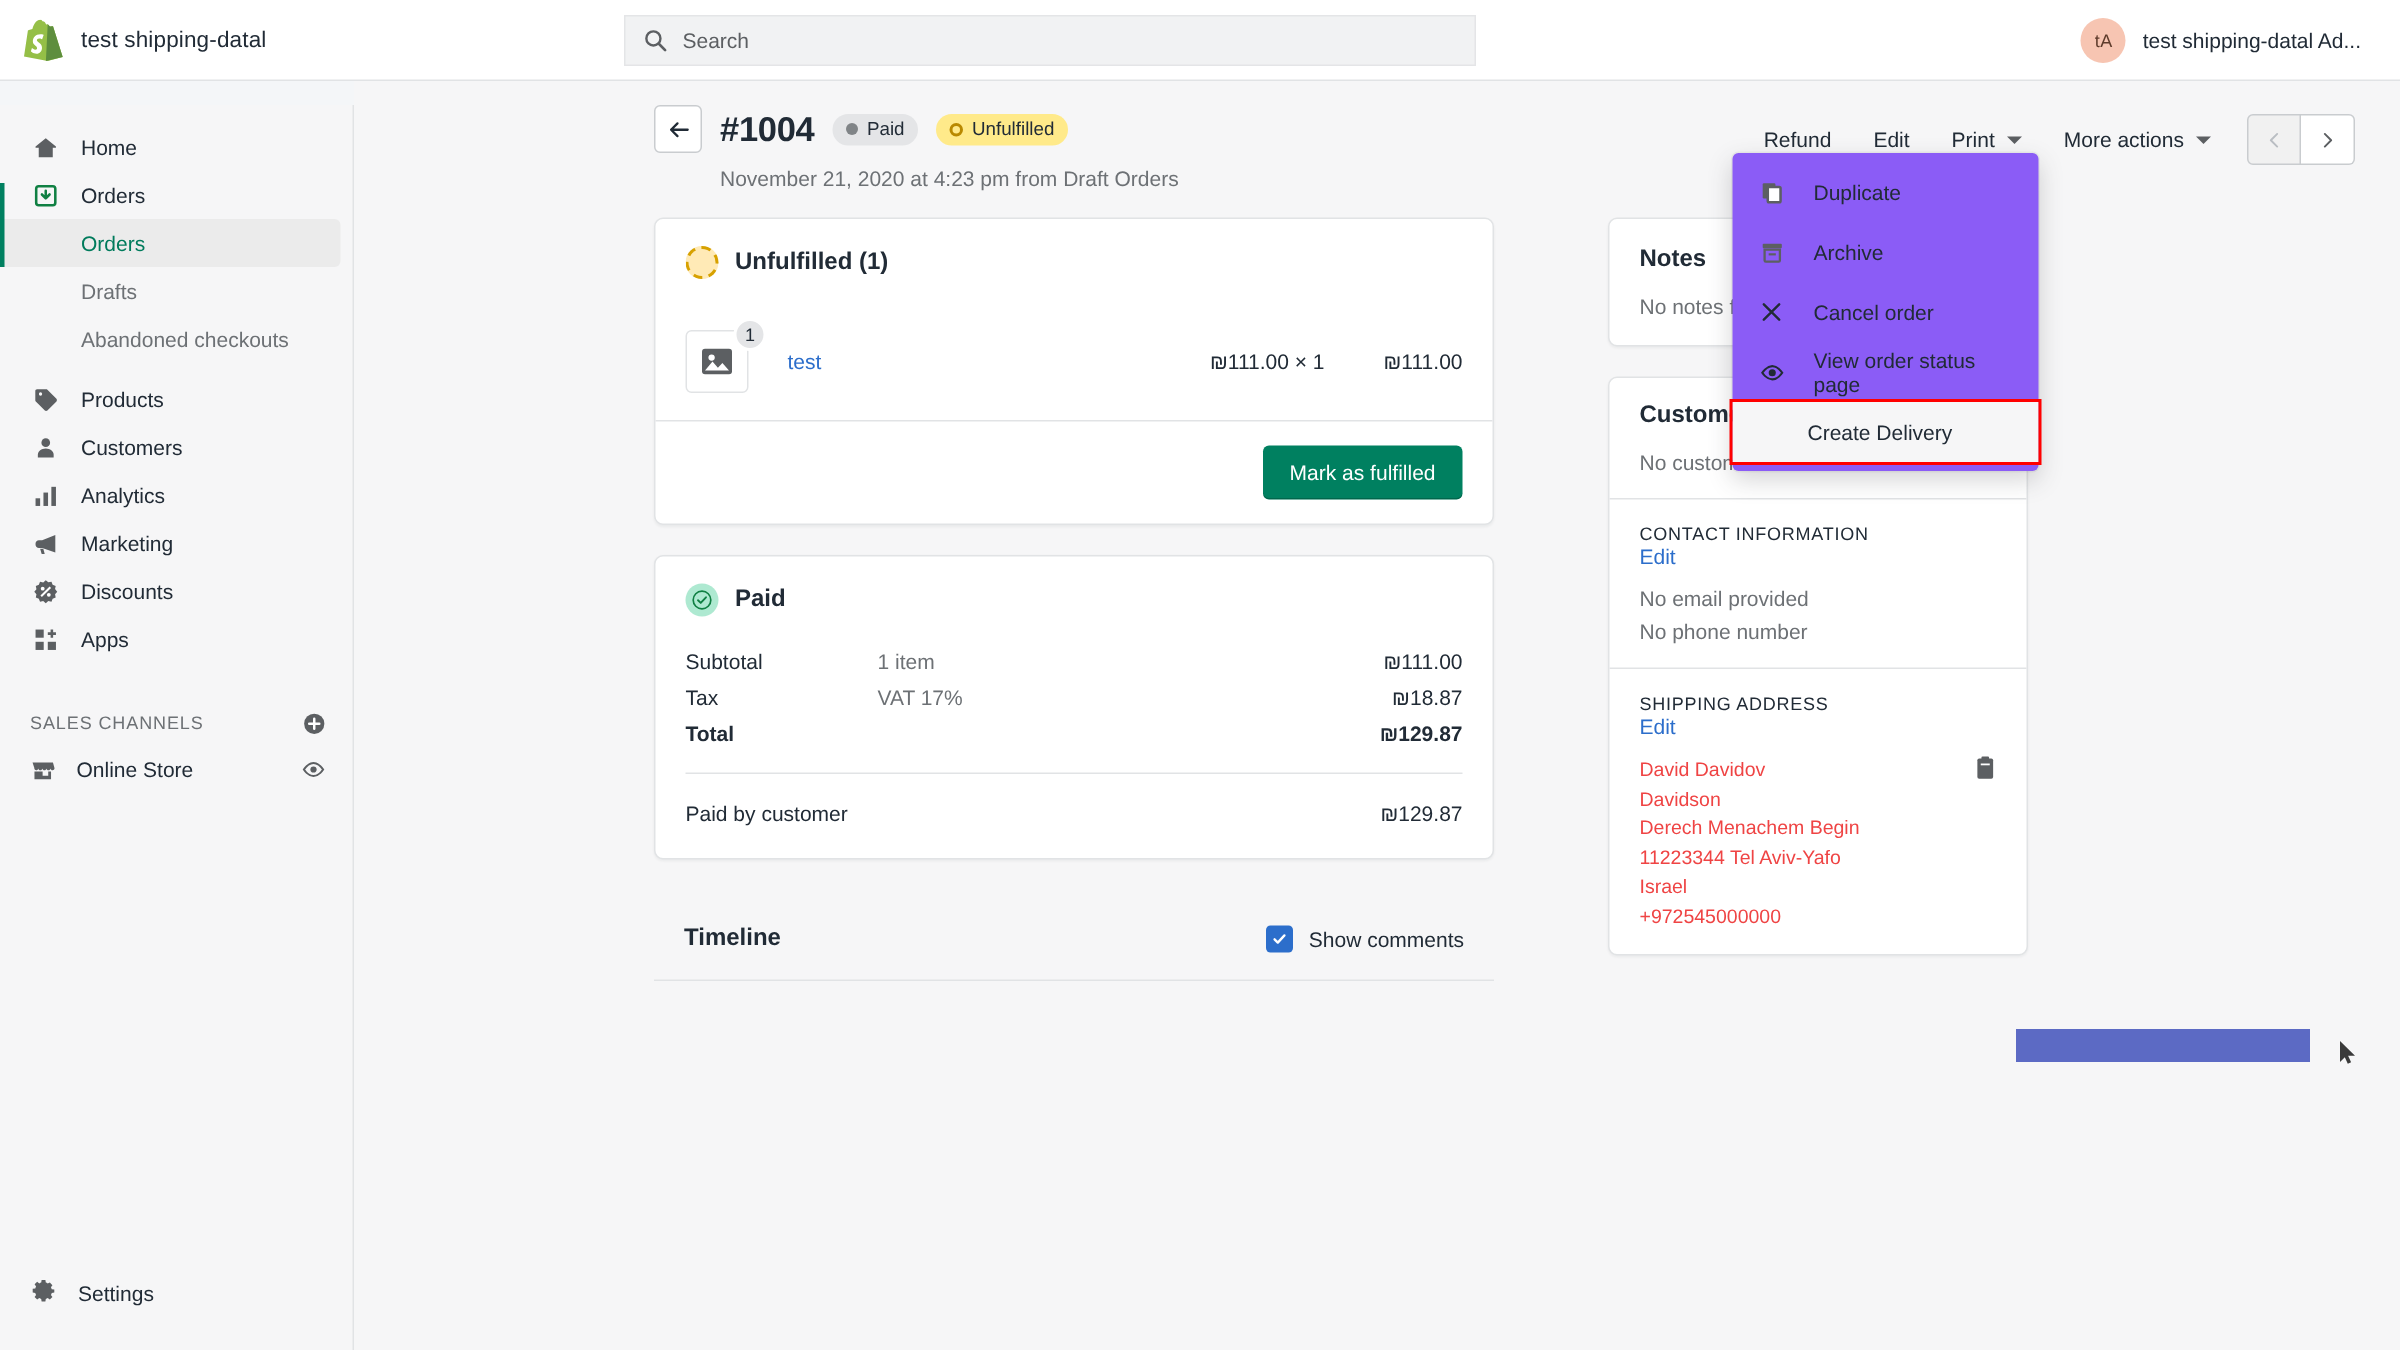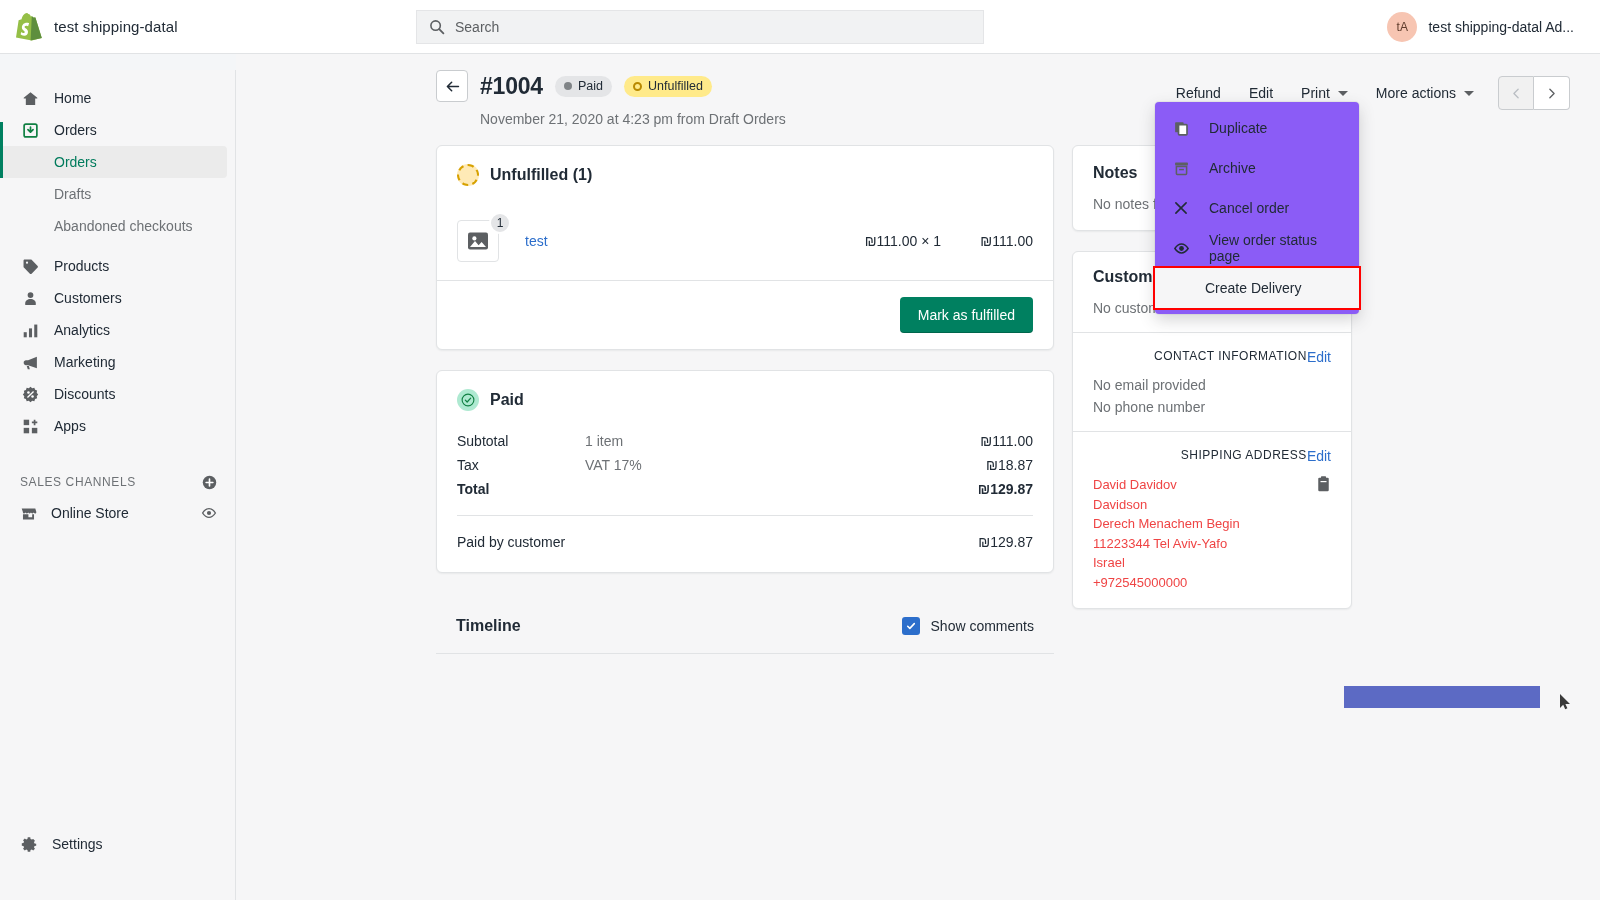--- a/index.html
+++ b/index.html
@@ -83,21 +83,21 @@
   .sales-head .lbl { font-size: 12px; color: #6d7175; letter-spacing: .6px; }
   .chan-row {
     height: 34px; display: flex; align-items: center;
     padding: 0 18px 0 20px; gap: 14px;
     font-size: 14px; color: #212b36; cursor: pointer;
   }
   .chan-row .spacer { flex: 1; }
   .settings-row {
     position: absolute; left: 0; bottom: 46px;
     width: 100%; height: 34px;
-    display: flex; align-items: flex-start; padding-left: 20px; gap: 14px;
+    display: flex; align-items: flex-end; padding-left: 20px; gap: 14px;
     font-size: 14px; color: #212b36; cursor: pointer;
   }
   .side-accent {
     position: absolute; left: 0; top: 52px; width: 3px; height: 38px; background: #008060;
   }
 
   
   .main {
     position: absolute; top: 54px; left: 236px;
     width: 1364px; height: 846px;
@@ -142,21 +142,21 @@
     display: flex; align-items: center; justify-content: center; cursor: pointer;
   }
   .pbtn.prev { border-radius: 4px 0 0 4px; background: #f1f1f1; }
   .pbtn.next { border-radius: 0 4px 4px 0; border-left: none; }
 
   
   .card {
     background: #fff; border: 1px solid #e1e3e5; border-radius: 6px;
     box-shadow: 0 1px 2px rgba(22,29,37,.06);
   }
-  .col-main { position: absolute; top: 91px; left: 200px; width: 618px; }
+  .col-main { position: absolute; top: 91px; left: 200px; width: 560px; }
   .col-side { position: absolute; top: 91px; left: 836px; width: 280px; }
 
   .card-pad { padding: 18px 20px; }
   .card-title-row { display: flex; align-items: center; gap: 11px; }
   .ful-ring {
     width: 22px; height: 22px; border-radius: 50%;
     border: 2px dashed #d7a100; background: #ffeab6; flex: none;
   }
   .paid-circle {
     width: 22px; height: 22px; border-radius: 50%;
@@ -213,21 +213,21 @@
   }
   .chk-label { font-size: 14px; color: #212b36; }
 
   .side-card { margin-bottom: 20px; }
   .side-title { font-size: 16px; font-weight: bold; margin-bottom: 14px; }
   .muted { font-size: 14px; color: #6d7175; }
   .sec {
     padding: 16px 20px; border-top: 1px solid #e1e3e5;
   }
   .sec:first-child { border-top: none; }
-  .sec-head { display: flex; justify-content: flex-end; align-items: flex-start; }
+  .sec-head { display: flex; justify-content: space-between; align-items: flex-start; flex-direction: column; }
   .sec-label { font-size: 12px; letter-spacing: .5px; color: #212b36; font-weight: normal; }
   .link { font-size: 14px; color: #2c6ecb; cursor: pointer; }
   .addr-line { font-size: 13px; color: #ef4444; line-height: 19.5px; }
   .copy-ico { cursor: pointer; }
 
   
   .menu {
     position: absolute; top: 102px; left: 1155px; width: 204px;
     background: #8b5cf6; border-radius: 4px;
     box-shadow: 0 0 0 1px rgba(63,63,68,.06), 0 6px 16px rgba(63,63,68,.22);

